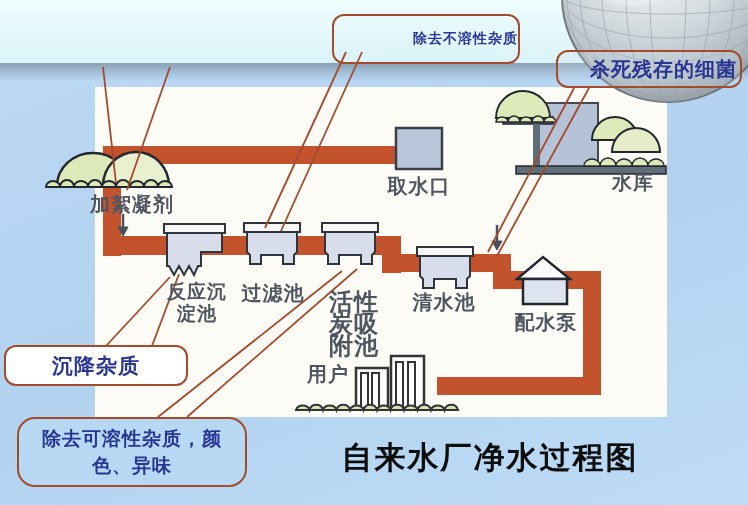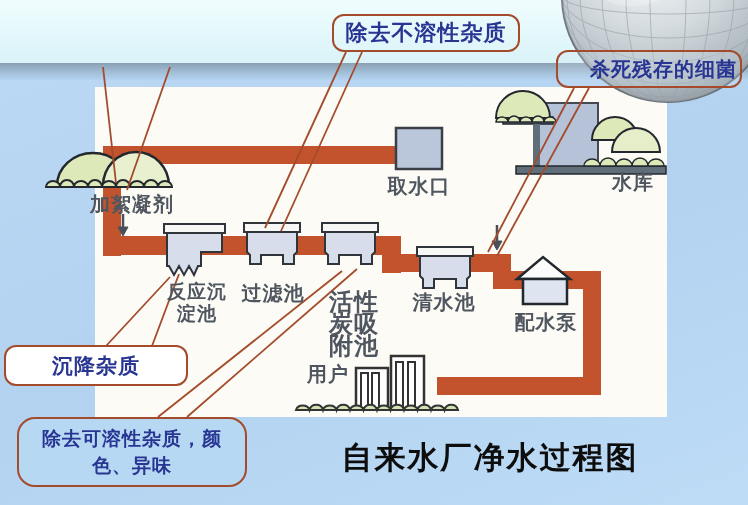--- a/index.html
+++ b/index.html
@@ -16,21 +16,21 @@
                 background:#fcfbf6; }
   svg.scene   { position:absolute; left:0; top:0; }
 
   .callout {
     position:absolute; border:2px solid #a34b2b; border-radius:12px;
     color:#283593; font-weight:bold; display:flex; align-items:center;
     justify-content:center; text-align:center; letter-spacing:1px;
     box-sizing:border-box;
   }
   #co-adsorb    { left:77px;  top:28px;  width:236px; height:39px; font-size:20px; }
-  #co-insoluble { left:332px; top:14px;  width:188px; height:38px; font-size:22px; }
+  #co-insoluble { left:332px; top:14px;  width:188px; height:50px; font-size:14px;justify-content:flex-end; }
   #co-sterilize { left:556px; top:50px;  width:186px; height:38px; font-size:20px;
                   background:rgba(214,228,240,0.22);padding-left:29px; }
   #co-settle    { left:4px;   top:345px; width:184px; height:41px; font-size:21px;
                   background:#ffffff; }
   #co-soluble   { left:17px;  top:417px; width:230px; height:70px; font-size:19px;
                   background:#b7d8f3; border-radius:18px; }
   #co-soluble span { display:inline-block; width:185px; line-height:27px; }
 
   .dlabel {
     position:absolute; color:#4f5660; font-weight:bold; text-align:center;

